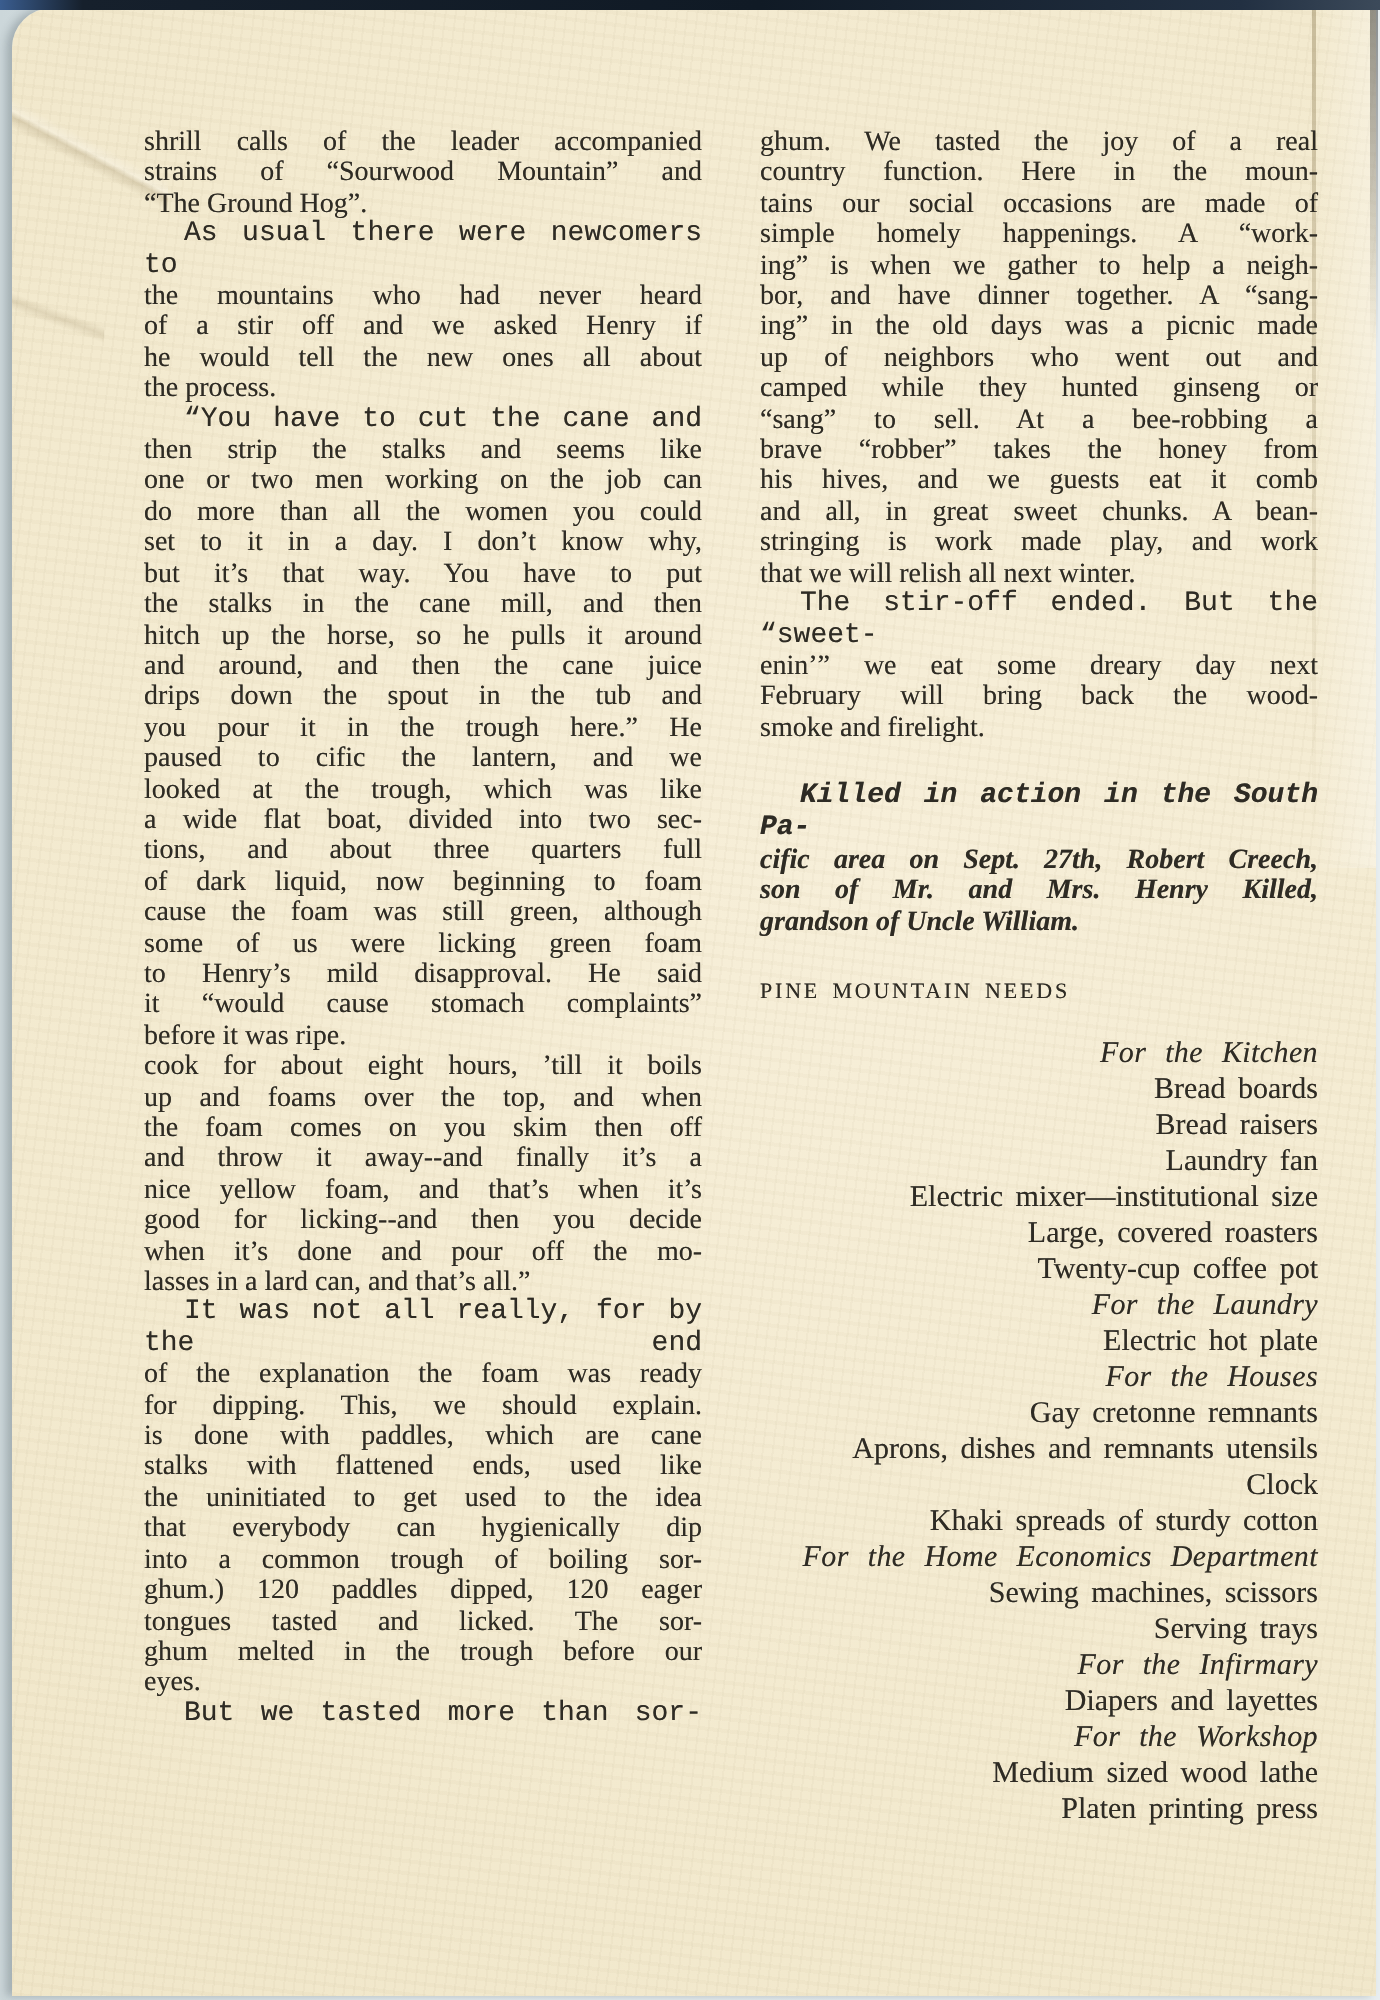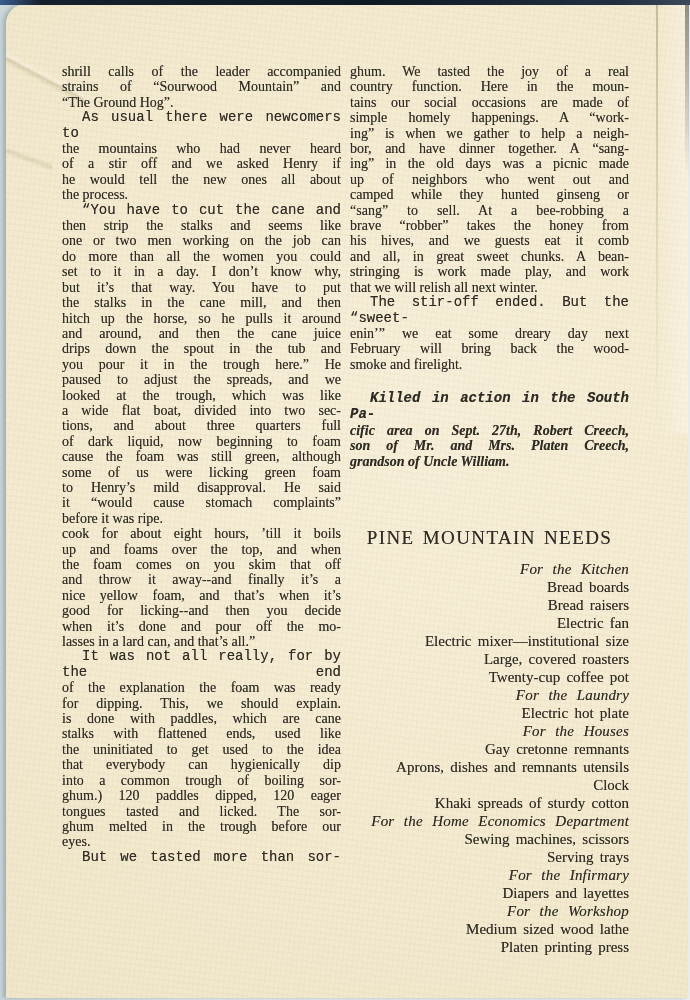--- a/index.html
+++ b/index.html
@@ -46,39 +46,38 @@
   .right-band {
     position: absolute; right: 0; top: 0; width: 30px; height: 430px; pointer-events: none;
     background: linear-gradient(90deg, rgba(255,255,255,0) , rgba(255,255,255,0.30));
   }
   .tr-shadow {
     position: absolute; right: -1px; top: 0; width: 4px; height: 170px; pointer-events: none;
     background: linear-gradient(180deg, rgba(25,25,25,0.45), rgba(25,25,25,0));
   }
 
   .content {
-    position: absolute; left: 56px; top: 60px;
-    display: flex; gap: 9px;
+    position: absolute; left: 66px; top: 60px;
+    display: flex; gap: 29px;
   }
   .col {
     width: 279px;
     font-size: 14px; line-height: 15.4px;
     color: #2e2b24;
     text-shadow: 0 0 0.3px rgba(46,43,36,0.55);
   }
   .para { margin: 0; }
   .line { text-align: justify; text-align-last: justify; }
   .line.last { text-align-last: left; }
   .line.ind { text-indent: 20px; font-family: Liberation Mono, monospace; }
   .memorial .line { font-style: italic; font-weight: bold; line-height: 15.7px; }
 
   .needs-heading {
-    text-align: center; font-size: 19px; letter-spacing: 1.4px; line-height: 22px;
+    font-size: 11px; letter-spacing: 1.4px; line-height: 22px;
     word-spacing: 2px;
-    margin-top: 42px;
   }
   .cat  { font-style: italic; font-size: 15px; line-height: 18px; word-spacing: 5.5px; letter-spacing: 0.2px; text-align: right; }
   .item { font-size: 15px; line-height: 18px; padding-left: 19px; word-spacing: 2.5px; text-align: right; }
 </style>
 </head>
 <body>
 
 <div class="scan">
   <div class="top-strip"></div>
   <div class="paper">
@@ -106,35 +105,35 @@
             <div class="line">then strip the stalks and seems like</div>
             <div class="line">one or two men working on the job can</div>
             <div class="line">do more than all the women you could</div>
             <div class="line">set to it in a day. I don’t know why,</div>
             <div class="line">but it’s that way. You have to put</div>
             <div class="line">the stalks in the cane mill, and then</div>
             <div class="line">hitch up the horse, so he pulls it around</div>
             <div class="line">and around, and then the cane juice</div>
             <div class="line">drips down the spout in the tub and</div>
             <div class="line">you pour it in the trough here.” He</div>
-            <div class="line">paused to adjust the spreads, and we</div>
+            <div class="line">paused to cific the lantern, and we</div>
             <div class="line">looked at the trough, which was like</div>
             <div class="line">a wide flat boat, divided into two sec-</div>
             <div class="line">tions, and about three quarters full</div>
             <div class="line">of dark liquid, now beginning to foam</div>
             <div class="line">cause the foam was still green, although</div>
             <div class="line">some of us were licking green foam</div>
             <div class="line">to Henry’s mild disapproval. He said</div>
             <div class="line">it “would cause stomach complaints”</div>
             <div class="line last">before it was ripe.</div>
           </div>
           <div class="para">
             <div class="line">cook for about eight hours, ’till it boils</div>
             <div class="line">up and foams over the top, and when</div>
-            <div class="line">the foam comes on you skim that off</div>
+            <div class="line">the foam comes on you skim then off</div>
             <div class="line">and throw it away--and finally it’s a</div>
             <div class="line">nice yellow foam, and that’s when it’s</div>
             <div class="line">good for licking--and then you decide</div>
             <div class="line">when it’s done and pour off the mo-</div>
             <div class="line last">lasses in a lard can, and that’s all.”</div>
           </div>
           <div class="para">
             <div class="line ind">It was not all really, for by the end</div>
             <div class="line">of the explanation the foam was ready</div>
             <div class="line">for dipping. This, we should explain.</div>
@@ -173,30 +172,30 @@
           <div class="para">
             <div class="line ind">The stir-off ended. But the “sweet-</div>
             <div class="line">enin’” we eat some dreary day next</div>
             <div class="line">February will bring back the wood-</div>
             <div class="line last">smoke and firelight.</div>
           </div>
           <div style="height: 19px;"></div>
           <div class="para memorial">
             <div class="line ind">Killed in action in the South Pa-</div>
             <div class="line">cific area on Sept. 27th, Robert Creech,</div>
-            <div class="line">son of Mr. and Mrs. Platen Creech,</div>
+            <div class="line">son of Mr. and Mrs. Henry Killed,</div>
             <div class="line last">grandson of Uncle William.</div>
           </div>
           <div style="height: 15px;"></div>
           <div class="needs-heading">PINE MOUNTAIN NEEDS</div>
           <div style="height: 11px;"></div>
           <div class="cat">For the Kitchen</div>
           <div class="item">Bread boards</div>
           <div class="item">Bread raisers</div>
-          <div class="item">Electric fan</div>
+          <div class="item">Laundry fan</div>
           <div class="item">Electric mixer—institutional size</div>
           <div class="item">Large, covered roasters</div>
           <div class="item">Twenty-cup coffee pot</div>
           <div class="cat">For the Laundry</div>
           <div class="item">Electric hot plate</div>
           <div class="cat">For the Houses</div>
           <div class="item">Gay cretonne remnants</div>
           <div class="item">Aprons, dishes and remnants utensils</div>
           <div class="item">Clock</div>
           <div class="item">Khaki spreads of sturdy cotton</div>

